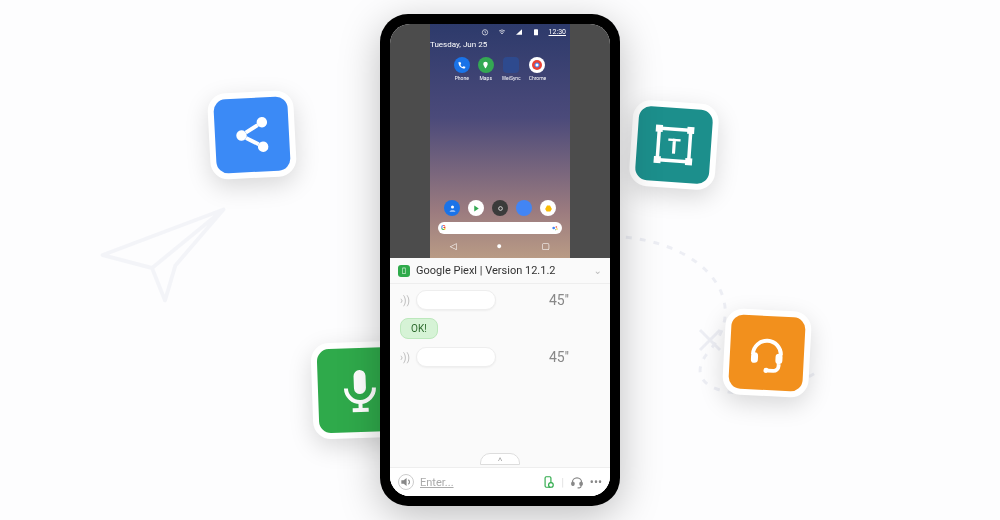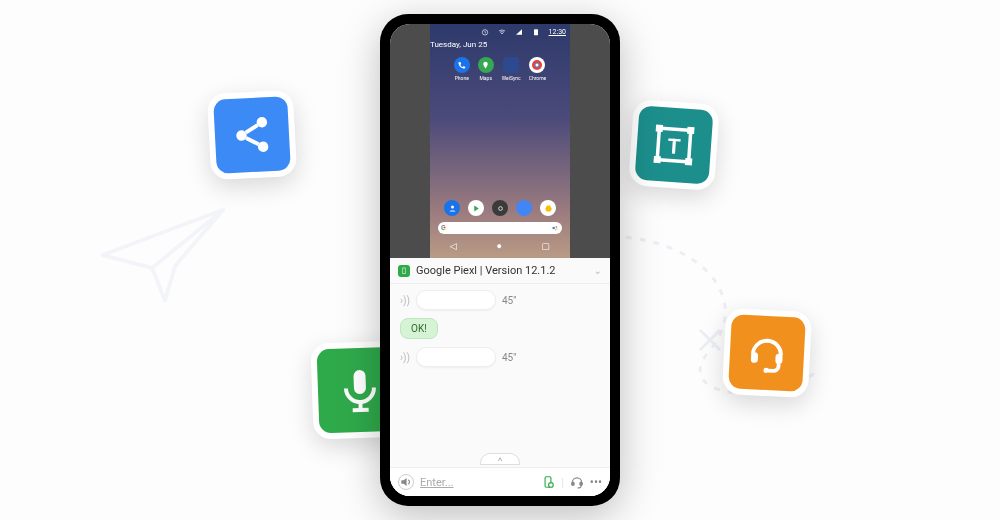--- a/index.html
+++ b/index.html
@@ -174,21 +174,21 @@
   .msg-row.right { justify-content:flex-start; }
   .vicon { color:#bbb; font-size:10px; }
   .bubble {
     background:#fff;
     border:1px solid #eee;
     border-radius:12px;
     height:20px;
     width:80px;
     box-shadow: 0 1px 2px rgba(0,0,0,0.05);
   }
-  .dur { font-size:10px; color:#888; }
+  .dur { font-size:14px; color:#888;margin-left:47px; }
   .ok-bubble {
     background:#d6f3d6;
     border:1px solid #bce8bc;
     border-radius:8px;
     padding:4px 10px;
     font-size:10px;
     color:#2d6a2d;
   }
 
   .panel-handle {

